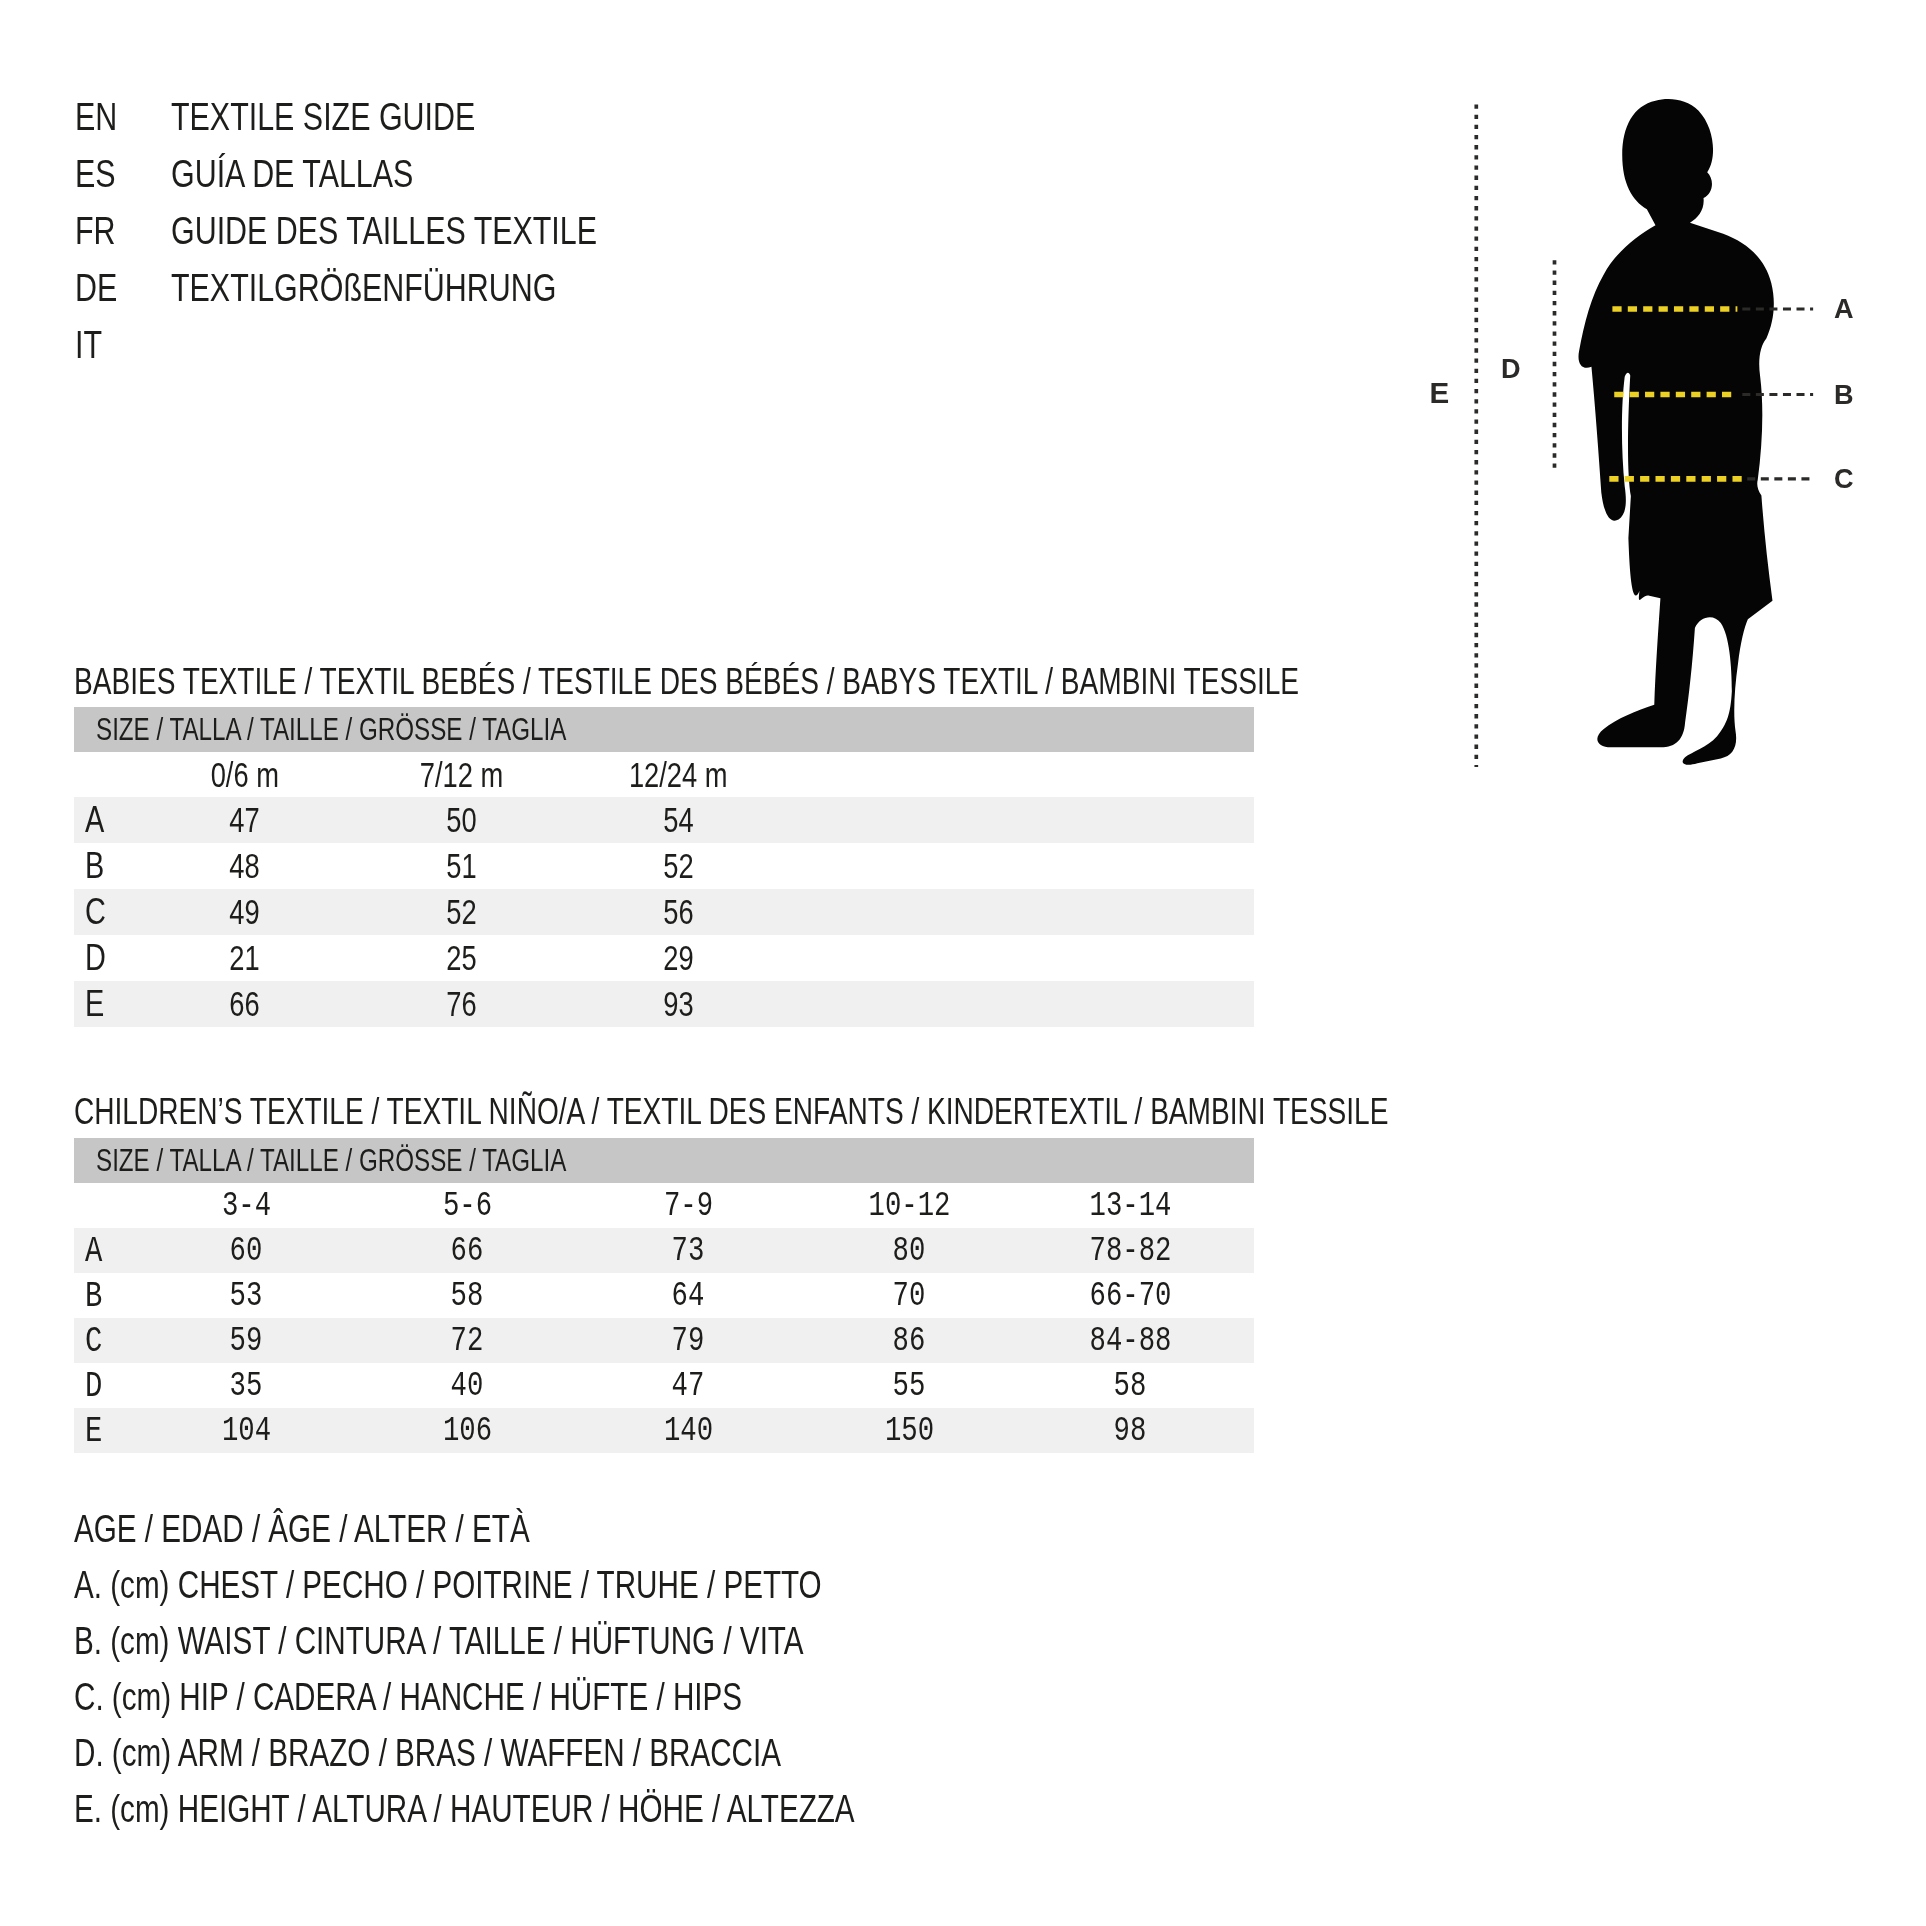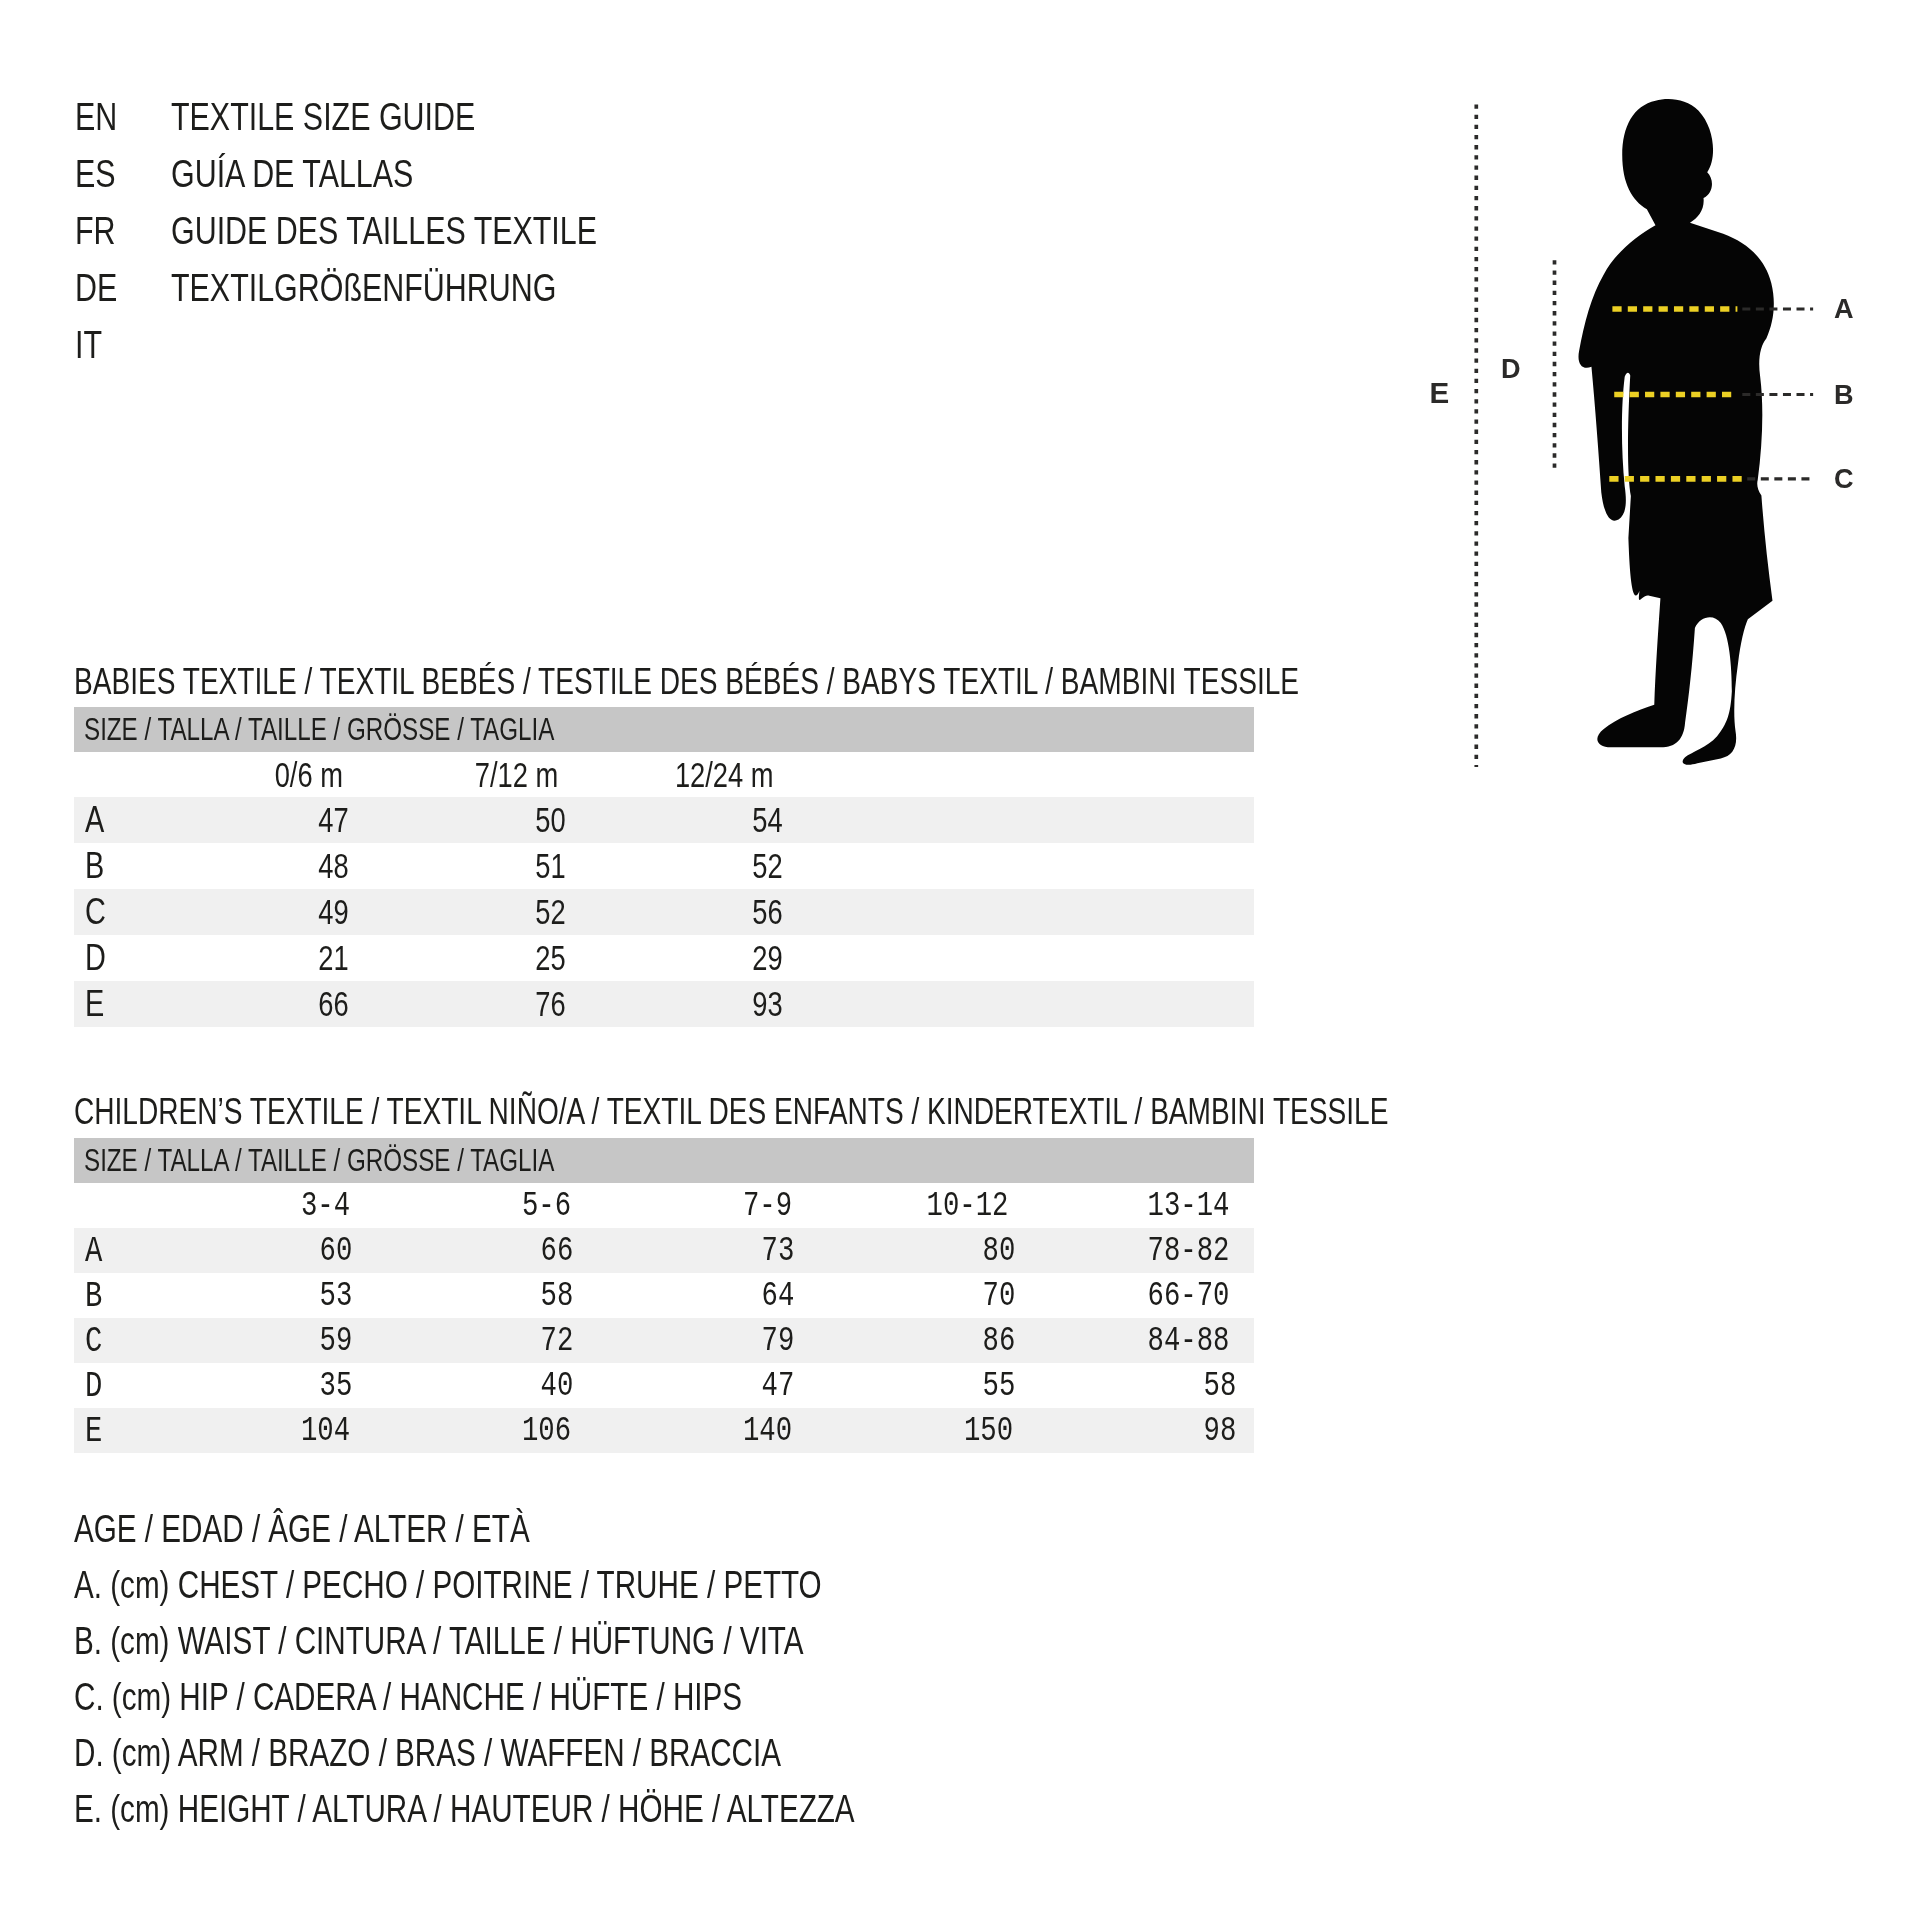--- a/index.html
+++ b/index.html
@@ -23,29 +23,29 @@
 
   
   .section-heading { position:absolute; left:74px; font-size:36px; line-height:41px;margin-top:19px; }
   #babies-heading { top:642px; }
   #children-heading { top:1072px; }
 
   
   .size-table { position:absolute; left:74px; width:1180px; }
   #babies-table { top:707px; }
   #children-table { top:1138px; }
-  .size-bar { height:45px; background:#c6c6c6; display:flex; align-items:center; padding-left:10px; box-sizing:border-box; font-size:31px; }
+  .size-bar { height:45px; background:#c6c6c6; display:flex; align-items:center; padding-left:22px; box-sizing:border-box; font-size:31px; }
   .col-header-row { display:grid; height:45px; align-items:center; font-size:35px; }
   .data-row { display:grid; height:46px; align-items:center; font-size:35px; }
   #children-table .data-row { height:45px; }
   .babies-grid { grid-template-columns:62px 217px 217px 217px; }
   .children-grid { grid-template-columns:62px 221px 221px 221px 221px 221px;font-family:Liberation Mono, monospace; }
   .striped { background:#f0f0f0; }
   .row-label { padding-left:11px; font-size:37px; }
-  .col-header, .cell-value { text-align:right; }
+  .col-header, .cell-value { text-align:center; }
 
   
   .legend-block { position:absolute; left:74px; top:1508px; }
   .legend-line { display:flex; align-items:flex-start; height:56px; font-size:38px; }
 </style>
 </head>
 <body>
 
 <div class="lang-block" id="lang-block">
     <div class="lang-row">

